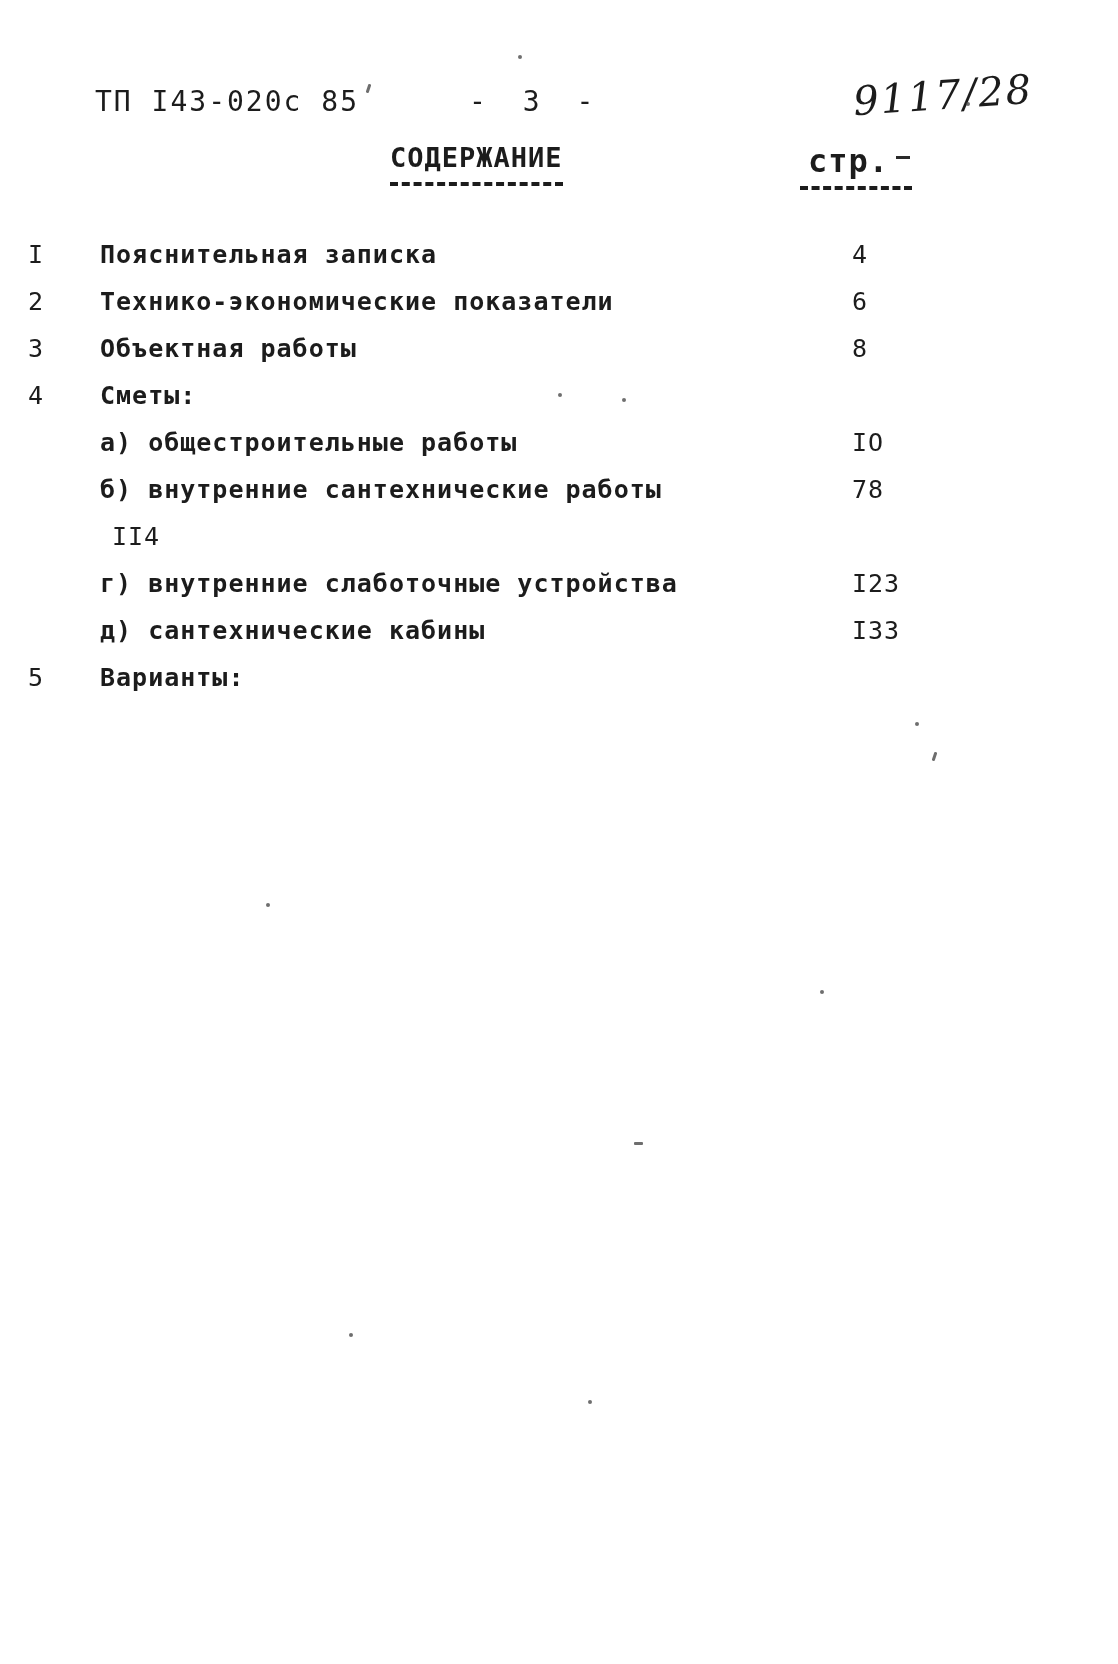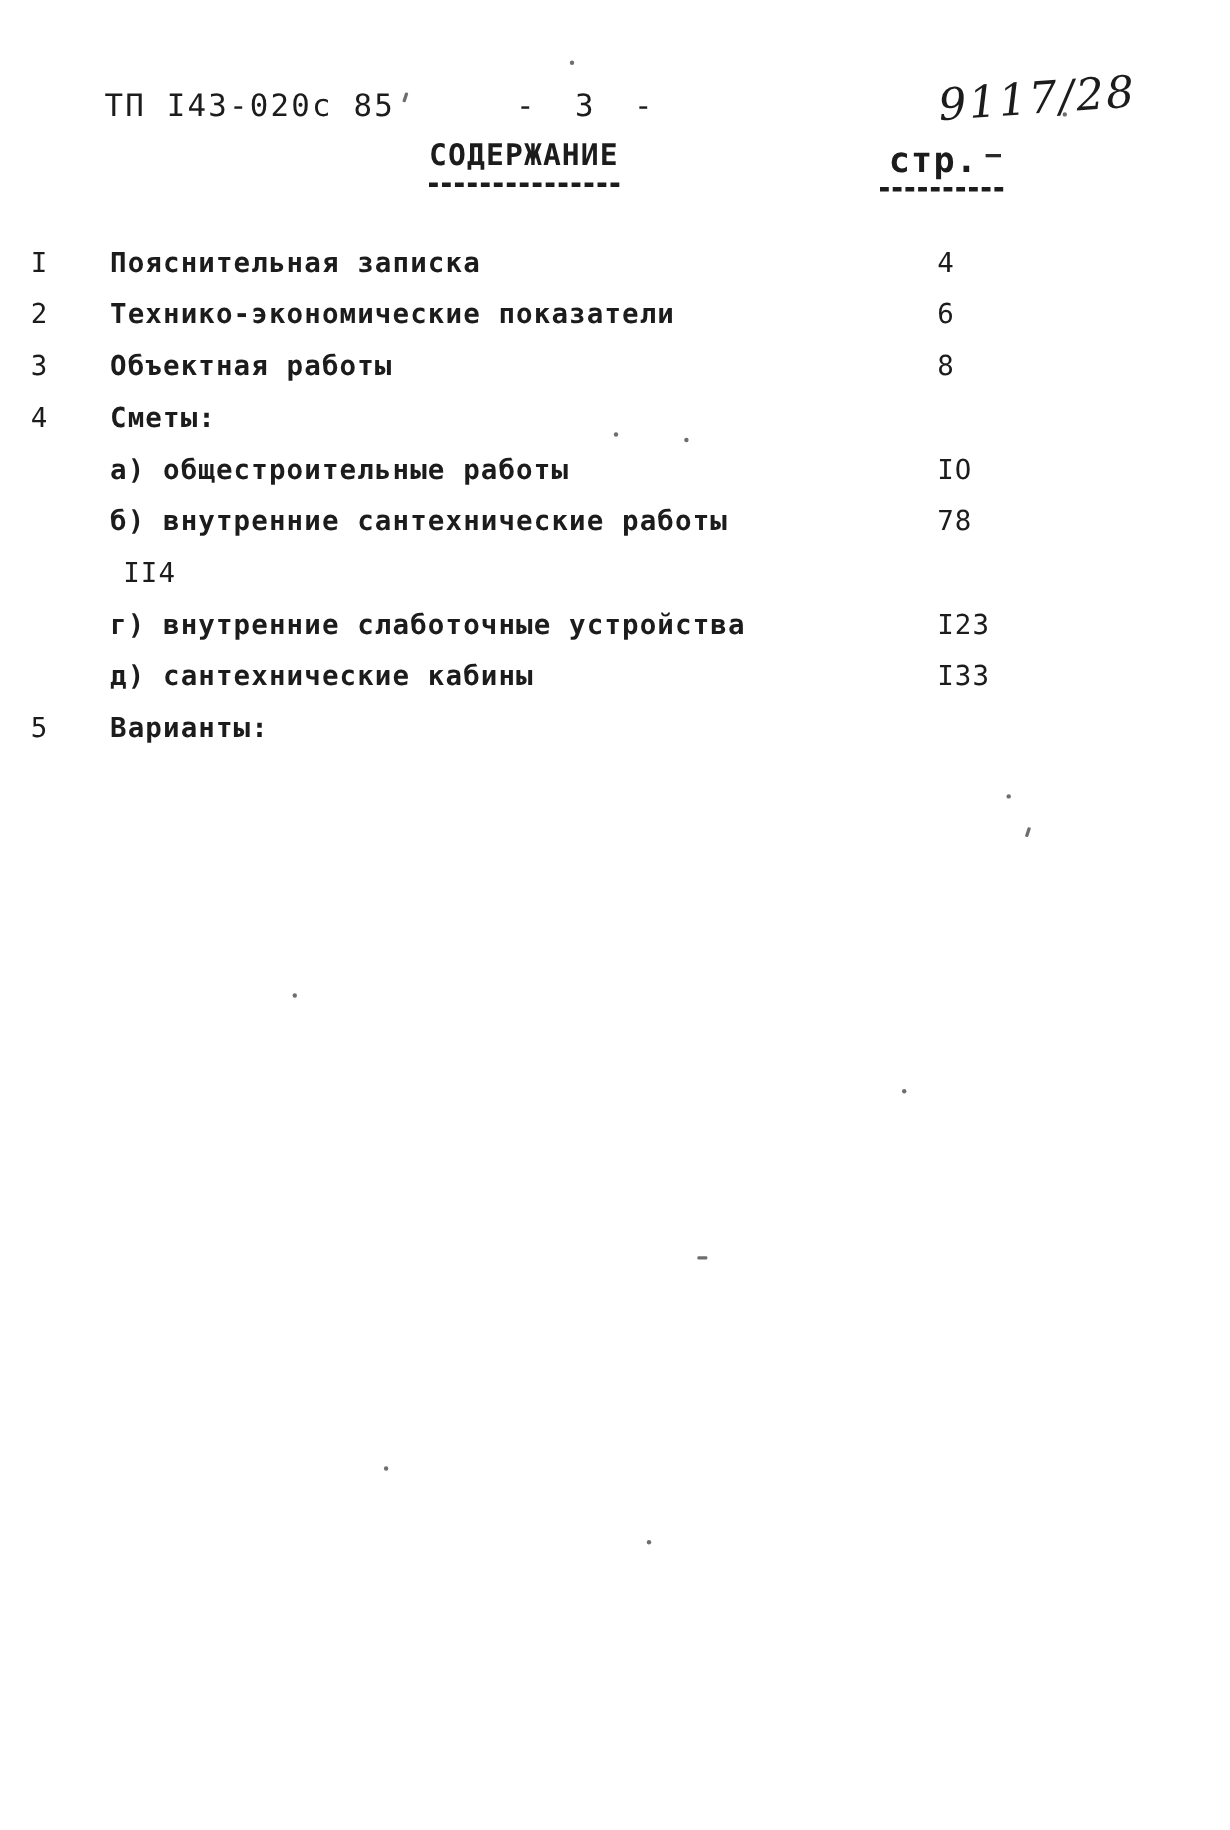--- a/index.html
+++ b/index.html
@@ -10,39 +10,39 @@
     position: relative;
     overflow: hidden;
     font-family: "DejaVu Sans Mono", "Liberation Mono", monospace;
     color: #1c1c1c;
   }
   .page { position: relative; width: 1118px; height: 1664px; background: #ffffff; }
 
   
   .header-row {
     display: flex;
-    align-items: center;
+    align-items: flex-end;
     padding: 72px 85px 0 95px;
     height: 118px;
   }
   .doc-code { font-size: 28px; letter-spacing: 2px; white-space: nowrap; }
   .page-marker { font-size: 28px; letter-spacing: 10px; margin-left: 110px; white-space: nowrap; }
   .handwritten {
     margin-left: auto;
     font-family: "DejaVu Serif", serif;
     font-style: italic;
     font-size: 40px;
     letter-spacing: 2px;
     transform: rotate(-4deg);
     margin-top: -10px;
     white-space: nowrap;
   }
 
   
-  .title-row { position: relative; height: 68px; margin-top: 8px; }
+  .title-row { position: relative; height: 68px; margin-top: 24px; }
   .doc-title {
     position: absolute;
     left: 390px; top: 0;
     font-size: 27px;
     font-weight: bold;
     letter-spacing: 1px;
     padding-bottom: 9px;
     border-bottom: 4px dashed #1c1c1c;
   }
   .page-col-header {

